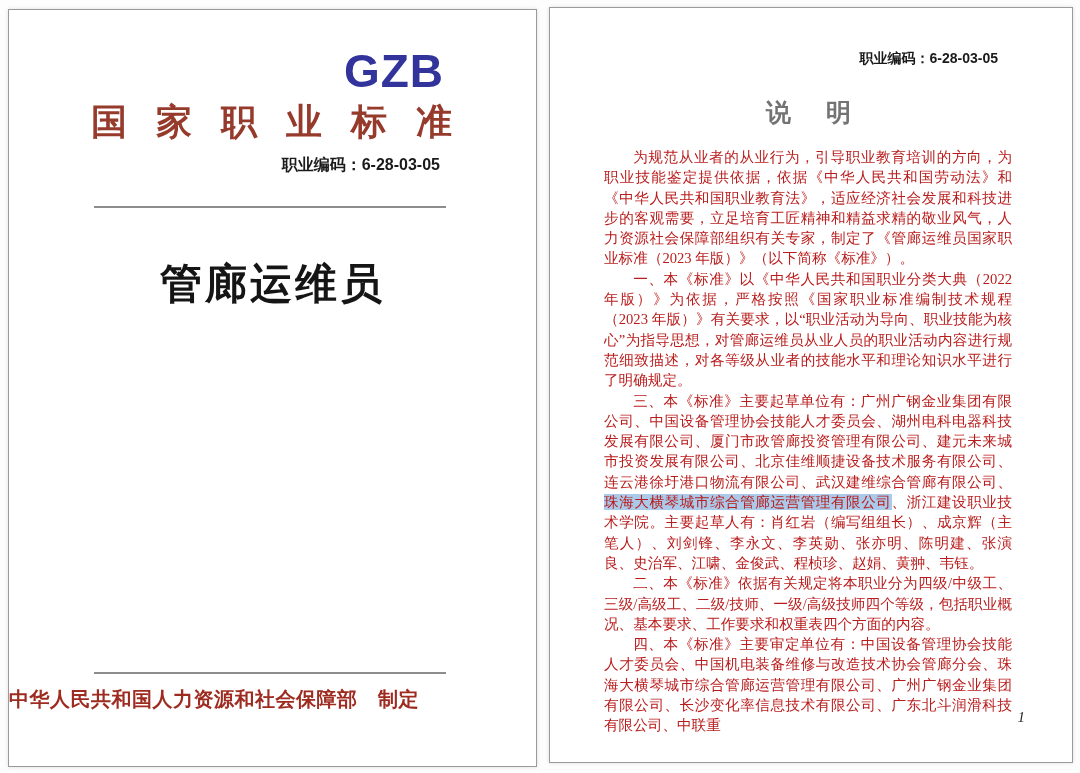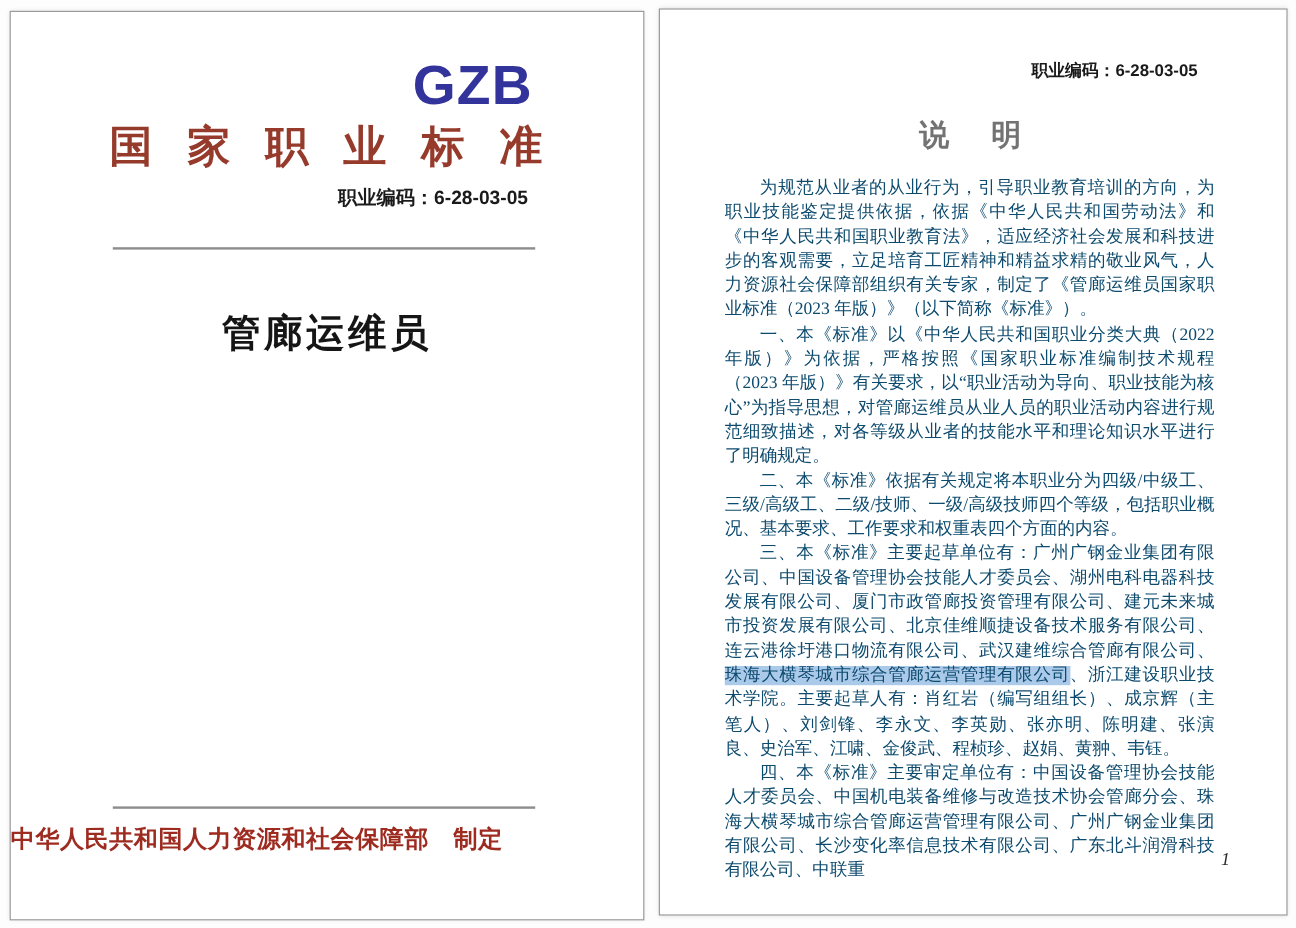--- a/index.html
+++ b/index.html
@@ -70,21 +70,21 @@
   .rule-top    { top: 196px; }
   .rule-bottom { top: 662px; }
   .occupation {
     position: absolute;
     top: 246px;
     left: 0;
     width: 100%;
     text-align: center;
     font-family: "Liberation Sans", sans-serif;
     font-weight: bold;
-    font-size: 32px;
+    font-size: 42px;
     letter-spacing: 3px;
     color: #151515;
   }
   .edition {
     position: absolute;
     top: 318px;
     left: 0;
     width: 100%;
     text-align: center;
     font-family: "Liberation Serif", serif;
@@ -128,21 +128,21 @@
   }
   .body-text {
     position: absolute;
     top: 139px;
     left: 54px;
     width: 408px;
     font-family: "Liberation Serif", serif;
     font-size: 14.6px;
     line-height: 20.3px;
     text-align: justify;
-    color: #0c4a6e;
+    color: #b91c1c;
   }
   .body-text p {
     margin: 0;
     text-indent: 2em;
   }
   .hl {
     background: var(--highlight-blue, #abc9e9);
   }
   .page-num {
     position: absolute;
@@ -168,20 +168,20 @@
     <div class="rule rule-bottom"></div>
     <div class="publisher">中华人民共和国人力资源和社会保障部　制定</div>
   </div>
 
   <div class="page content">
     <div class="content-code">职业编码：6-28-03-05</div>
     <div class="heading">说　明</div>
     <div class="body-text">
       <p><span>为规范从业者的从业行为，引导职业教育培训的方向，为职业技能鉴定提供依据，依据《中华人民共和国劳动法》和《中华人民共和国职业教育法》，适应经济社会发展和科技进步的客观需要，立足培育工匠精神和精益求精的敬业风气，人力资源社会保障部组织有关专家，制定了《管廊运维员国家职业标准（2023 年版）》（以下简称《标准》）。</span></p>
       <p><span>一、本《标准》以《中华人民共和国职业分类大典（2022 年版）》为依据，严格按照《国家职业标准编制技术规程（2023 年版）》有关要求，以“职业活动为导向、职业技能为核心”为指导思想，对管廊运维员从业人员的职业活动内容进行规范细致描述，对各等级从业者的技能水平和理论知识水平进行了明确规定。</span></p>
+      <p><span>三、本《标准》主要起草单位有：广州广钢金业集团有限公司、中国设备管理协会技能人才委员会、湖州电科电器科技发展有限公司、厦门市政管廊投资管理有限公司、建元未来城市投资发展有限公司、北京佳维顺捷设备技术服务有限公司、连云港徐圩港口物流有限公司、武汉建维综合管廊有限公司、</span><span class="hl">珠海大横琴城市综合管廊运营管理有限公司</span><span>、浙江建设职业技术学院。主要起草人有：肖红岩（编写组组长）、成京辉（主笔人）、刘剑锋、李永文、李英勋、张亦明、陈明建、张演良、史治军、江啸、金俊武、程桢珍、赵娟、黄翀、韦钰。</span></p>
       <p><span>二、本《标准》依据有关规定将本职业分为四级/中级工、三级/高级工、二级/技师、一级/高级技师四个等级，包括职业概况、基本要求、工作要求和权重表四个方面的内容。</span></p>
-      <p><span>三、本《标准》主要起草单位有：广州广钢金业集团有限公司、中国设备管理协会技能人才委员会、湖州电科电器科技发展有限公司、厦门市政管廊投资管理有限公司、建元未来城市投资发展有限公司、北京佳维顺捷设备技术服务有限公司、连云港徐圩港口物流有限公司、武汉建维综合管廊有限公司、</span><span class="hl">珠海大横琴城市综合管廊运营管理有限公司</span><span>、浙江建设职业技术学院。主要起草人有：肖红岩（编写组组长）、成京辉（主笔人）、刘剑锋、李永文、李英勋、张亦明、陈明建、张演良、史治军、江啸、金俊武、程桢珍、赵娟、黄翀、韦钰。</span></p>
       <p><span>四、本《标准》主要审定单位有：中国设备管理协会技能人才委员会、中国机电装备维修与改造技术协会管廊分会、珠海大横琴城市综合管廊运营管理有限公司、广州广钢金业集团有限公司、长沙变化率信息技术有限公司、广东北斗润滑科技有限公司、中联重</span></p>
     </div>
     <div class="page-num">1</div>
   </div>
 
 </div>
 
 </body></html>

